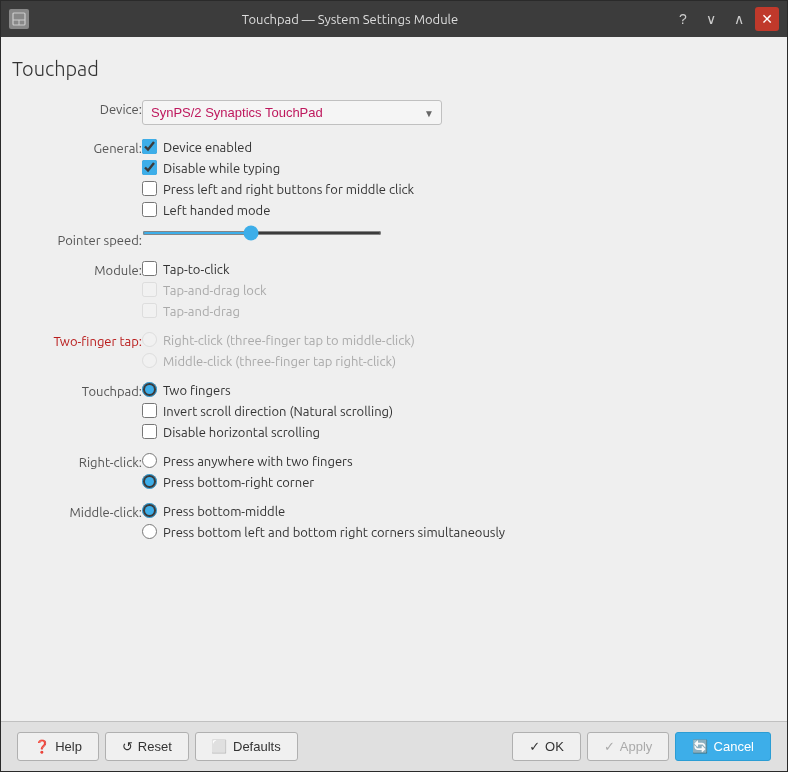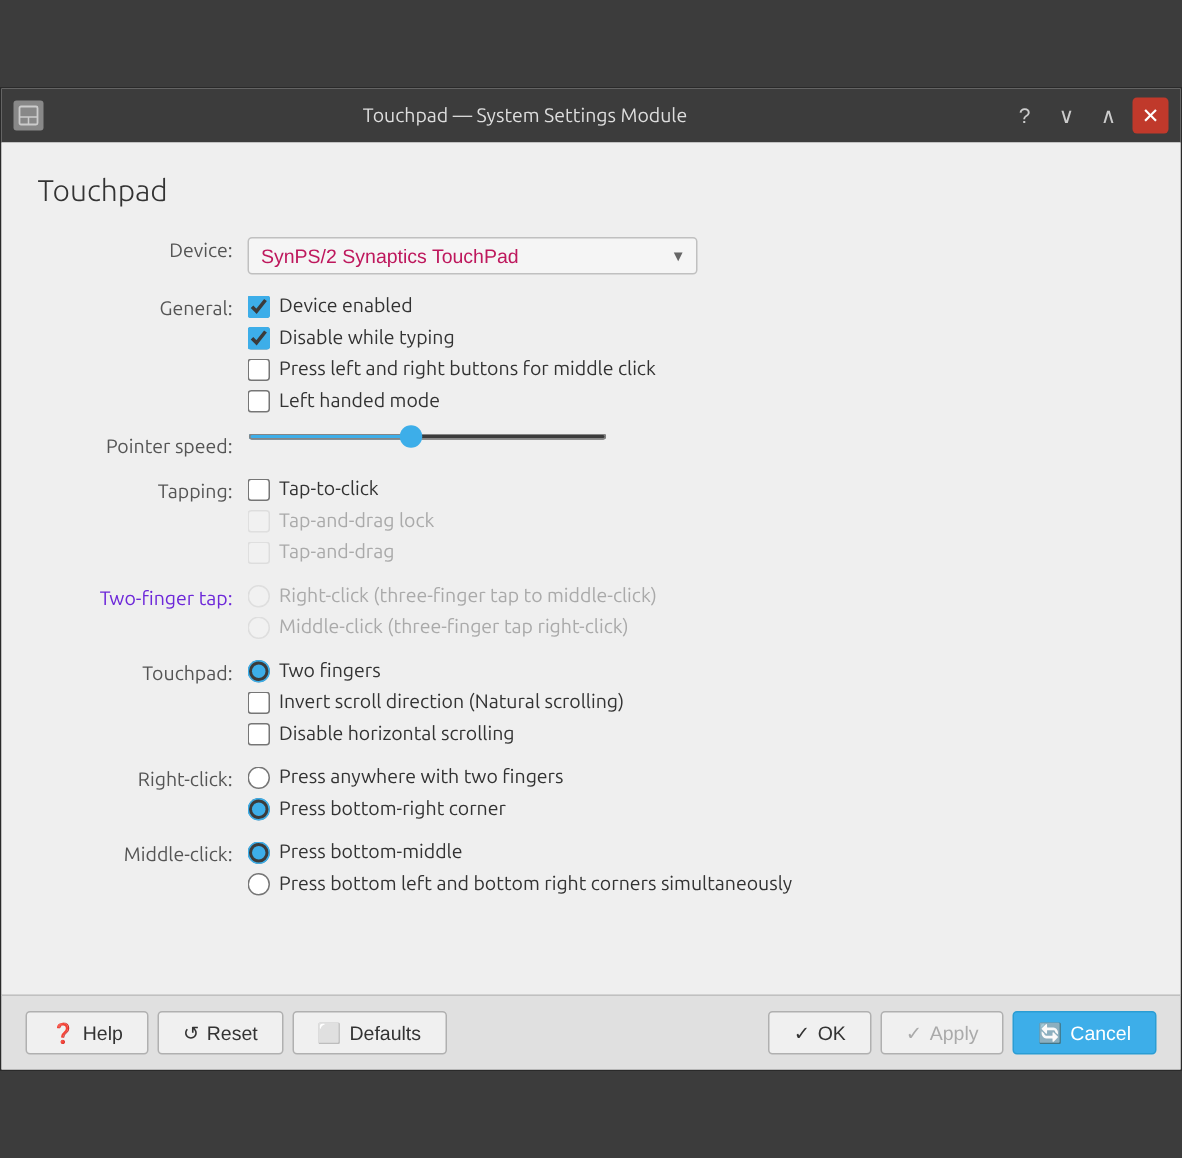--- a/index.html
+++ b/index.html
@@ -10,21 +10,21 @@
       background: #3c3c3c;
       display: flex;
       justify-content: center;
       align-items: center;
       width: 788px;
       height: 772px;
     }
 
     .window {
       width: 788px;
-      height: 656px;
+      height: 772px;
       background: #efefef;
       display: flex;
       flex-direction: column;
       border: 1px solid #2a2a2a;
     }
 
     .titlebar {
       background: #3c3c3c;
       color: #ddd;
       display: flex;
@@ -78,54 +78,54 @@
 
     .titlebar-btn.close-btn {
       background: #c0392b;
       color: white;
       border-radius: 3px;
     }
 
     .content {
       flex: 1;
       background: #efefef;
-      padding: 20px 24px 10px 24px;
+      padding: 20px 24px 10px 11px;
       overflow-y: auto;
     }
 
     .page-title {
       font-size: 20px;
       font-weight: 300;
       color: #333;
       margin-bottom: 20px;
     }
 
     .form-section {
       display: flex;
       flex-direction: column;
       gap: 14px;
     }
 
     .form-row {
       display: flex;
       align-items: flex-start;
-      gap: 10px;
+      gap: 0;
     }
 
     .form-label {
       width: 130px;
       text-align: right;
       padding-top: 2px;
       color: #555;
       font-size: 13px;
       flex-shrink: 0;
     }
 
     .form-label.disabled-label {
-      color: #6d28d9;
+      color: #b91c1c;
     }
 
     .form-controls {
       display: flex;
       flex-direction: column;
       gap: 6px;
       flex: 1;
     }
 
     .device-select {
@@ -151,20 +151,21 @@
       right: 8px;
       top: 50%;
       transform: translateY(-50%);
       font-size: 10px;
       color: #666;
       pointer-events: none;
     }
 
     .checkbox-row, .radio-row {
       display: flex;
+      align-items: center;
       gap: 6px;
       font-size: 13px;
       color: #333;
     }
 
     .checkbox-row.disabled, .radio-row.disabled {
       color: #aaa;
     }
 
     input[type="checkbox"], input[type="radio"] {
@@ -303,21 +304,21 @@
       <div class="form-row">
         <div class="form-label">Pointer speed:</div>
         <div class="form-controls">
           <div class="slider-container">
             <input type="range" min="0" max="100" value="45" style="">
           </div>
         </div>
       </div>
 
       <div class="form-row">
-        <div class="form-label">Tapping:</div>
+        <div class="form-label">Module:</div>
         <div class="form-controls">
           <div class="checkbox-row">
             <input type="checkbox" id="tap-to-click" style="">
             <label for="tap-to-click">Tap-to-click</label>
           </div>
           <div class="checkbox-row disabled">
             <input type="checkbox" id="tap-drag-lock" disabled="" style="">
             <label for="tap-drag-lock">Tap-and-drag lock</label>
           </div>
           <div class="checkbox-row disabled">

